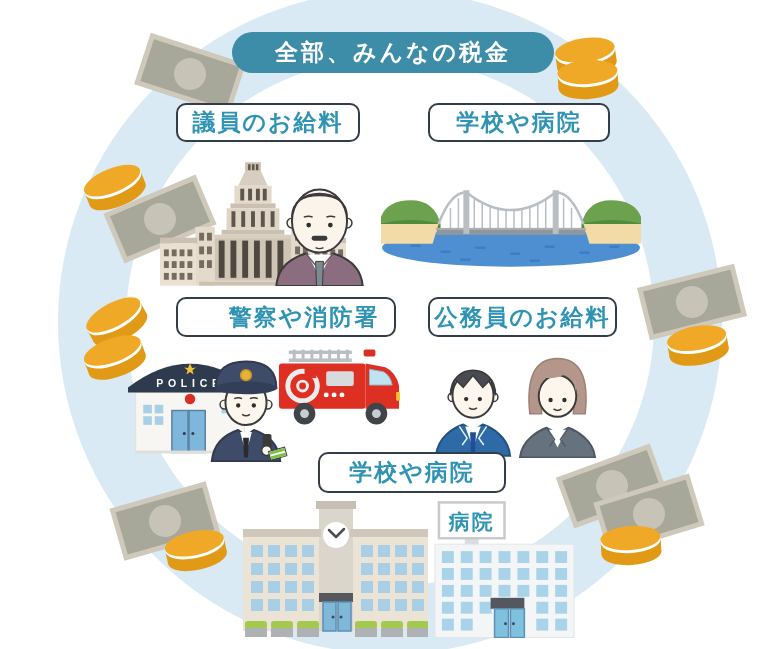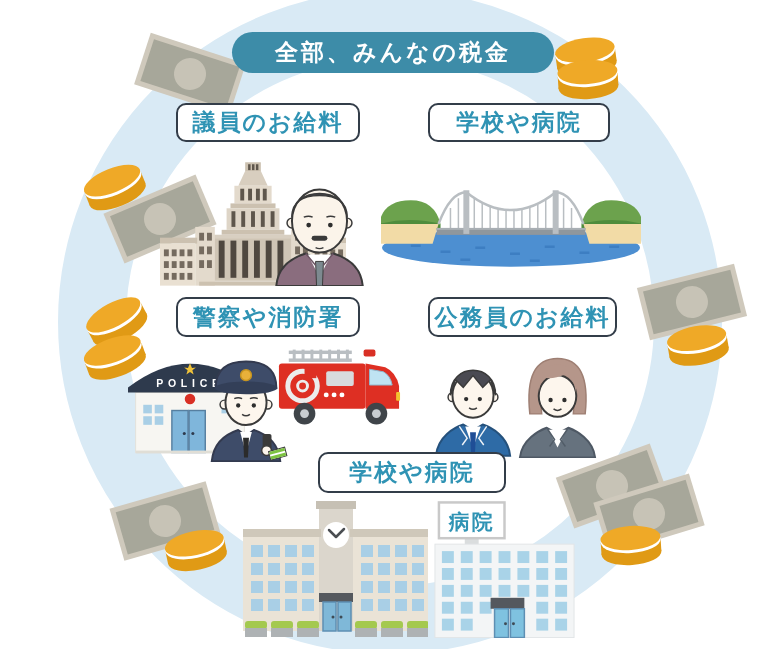--- a/index.html
+++ b/index.html
@@ -14,21 +14,21 @@
     background:#3d8ca8;border-radius:22px;display:flex;align-items:center;justify-content:center;
     color:#ffffff;font-size:23px;font-weight:bold;letter-spacing:3px;
   }
   .label-box{
     position:absolute;z-index:3;background:#ffffff;border:2px solid #333d49;border-radius:10px;
     display:flex;align-items:center;justify-content:center;
     color:#2f93b4;font-size:23px;font-weight:bold;letter-spacing:2px;
   }
   #label-1{left:176px;top:103px;width:180px;height:35px;}
   #label-2{left:428px;top:103px;width:178px;height:35px;}
-  #label-3{left:176px;top:297px;width:180px;height:36px;}
+  #label-3{left:176px;top:297px;width:180px;height:36px;padding-left:36px;}
   #label-4{left:428px;top:297px;width:185px;height:36px;}
   #label-5{left:318px;top:452px;width:184px;height:37px;}
 </style>
 </head>
 <body>
 
 <div id="canvas">
 
   <svg id="bg-svg" width="780" height="649" viewBox="0 0 780 649">
     <defs>

